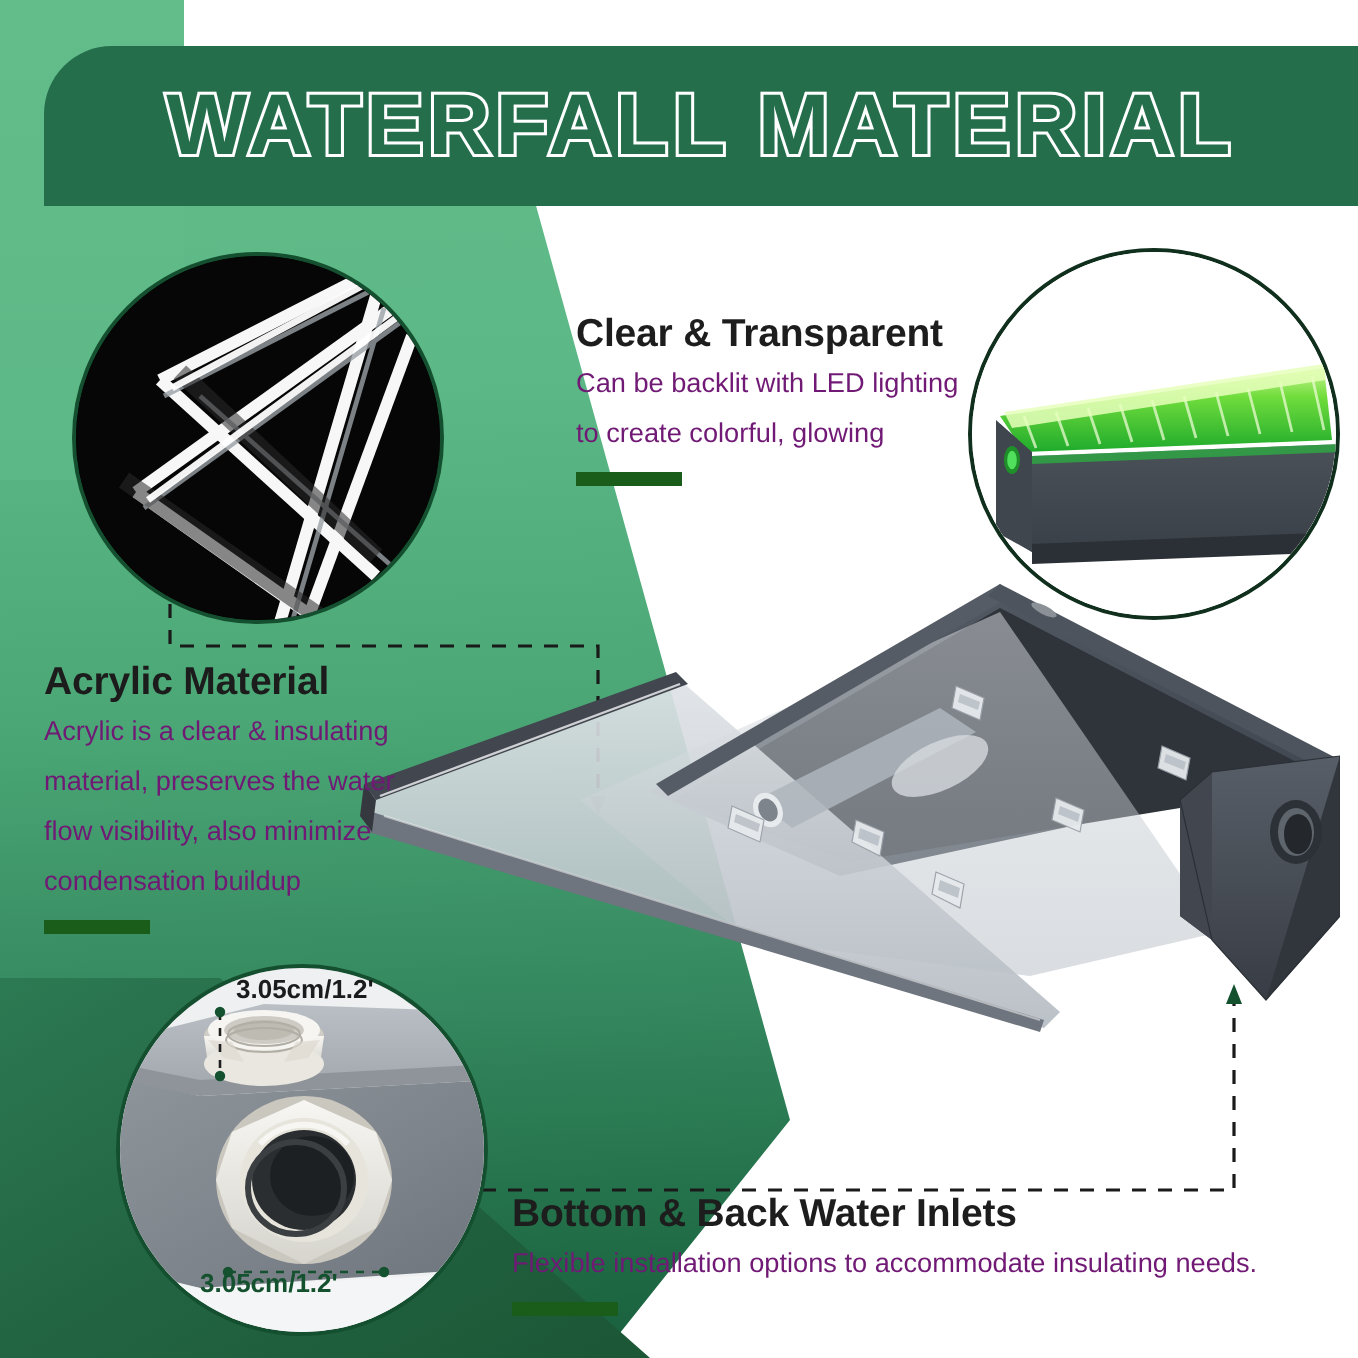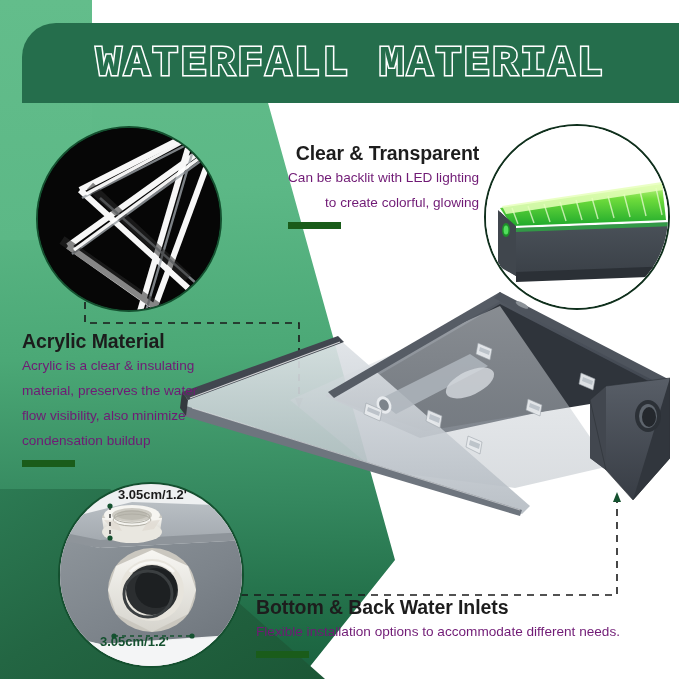--- a/index.html
+++ b/index.html
@@ -62,21 +62,21 @@
     justify-content: center;
   }
   .header-title {
     font-size: 43px;
     font-weight: bold;
     letter-spacing: 2.5px;
     color: #256e4c;
     -webkit-text-stroke: 3px #ffffff;
     paint-order: stroke fill;
     white-space: nowrap;
-    font-family: Liberation Mono, monospace;
+    font-family: Liberation Sans, sans-serif;
   }
 
   
   .product-hero {
     position: absolute;
     left: 170px; top: 288px;
     width: 500px; height: 235px;
     z-index: 6;
   }
 
@@ -120,21 +120,21 @@
     color: #701a75;
     line-height: 25px;
     white-space: nowrap;
   }
   .underline-bar {
     width: 53px; height: 7px;
     background: #1a5c1a;
     margin-top: 7px;
   }
 
-  #blk-clear { left: 288px; top: 142px; text-align: right; }
+  #blk-clear { left: 288px; top: 156px; }
   #blk-acrylic { left: 22px; top: 330px; }
   #blk-acrylic .txt-title { color: #1c1c1c; }
   #blk-inlets { left: 256px; top: 596px; }
 
   
   .dash-svg { position: absolute; left: 0; top: 0; width: 679px; height: 679px; z-index: 4; }
 
   
   .dim-label {
     position: absolute;
@@ -409,18 +409,18 @@
       <div>material, preserves the water</div>
       <div>flow visibility, also minimize</div>
       <div>condensation buildup</div>
     </div>
     <div class="underline-bar"></div>
   </div>
 
   <div class="txt-block" id="blk-inlets">
     <div class="txt-title">Bottom &amp; Back Water Inlets</div>
     <div class="txt-body">
-      <div>Flexible installation options to accommodate different needs.</div>
+      <div>Flexible installation options to accommodate insulating needs.</div>
     </div>
     <div class="underline-bar"></div>
   </div>
 
 </div>
 
 </body></html>

